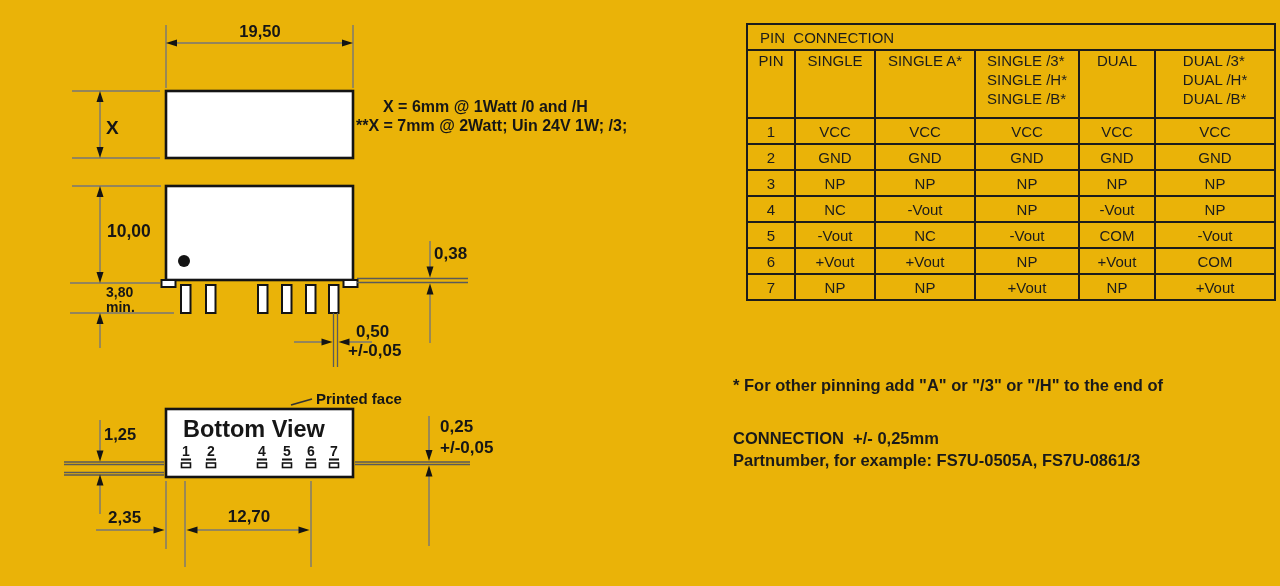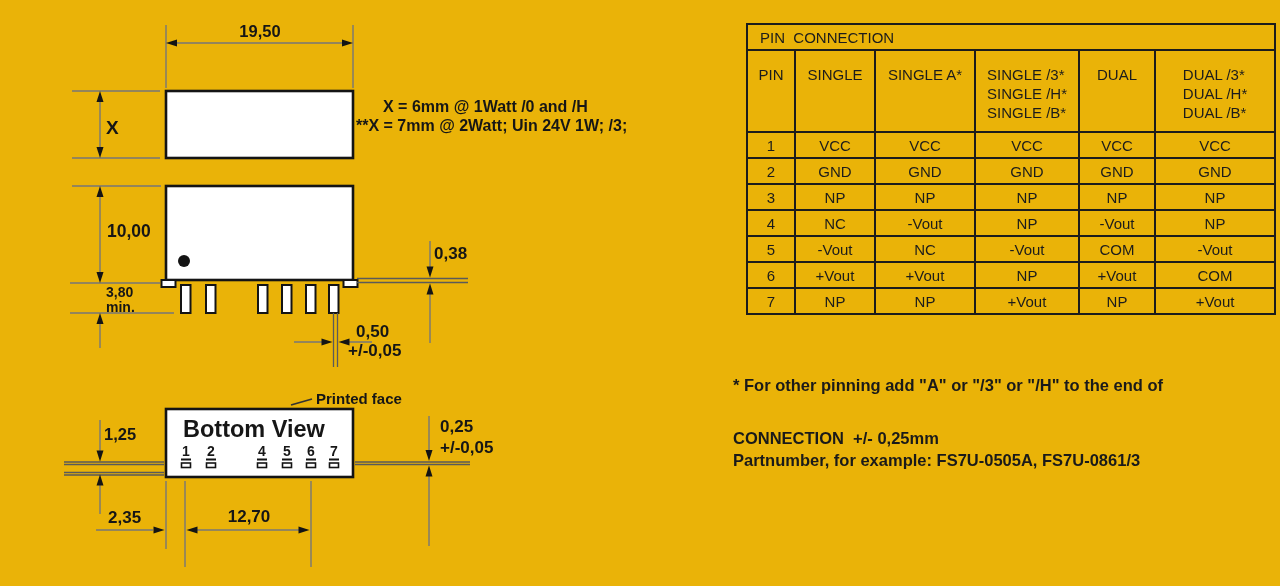--- a/index.html
+++ b/index.html
@@ -17,21 +17,21 @@
   .uline  { stroke:#141414; stroke-width:1.8; fill:none; }
   .ah     { fill:#141414; stroke:none; }
   .dtxt   { font-family:"Liberation Sans", sans-serif; font-weight:bold; fill:#161616; }
 
   
   .tablewrap { position:absolute; left:734px; top:23px;margin-left:12px; }
   table.pins { border-collapse:collapse; table-layout:fixed; width:528px; }
   table.pins td, table.pins th { border:2px solid #1c1c1c; font-size:15px; font-weight:400;
                                  text-align:center; padding:0; color:#1c1c1c; }
   tr.title-row td { text-align:left; padding:3px 0 3px 12px; white-space:pre; height:18px; }
-  tr.header-row th { vertical-align:top; padding-top:14px; height:66px; line-height:19px; }
+  tr.header-row th { vertical-align:top; padding-top:0; height:66px; line-height:19px; }
   tr.header-row .hlines { display:inline-block; text-align:left; }
   tr.header-row .hlines span { display:block; }
   tbody.rows td { height:24px; }
 
   
   .footnote { position:absolute; left:733px; top:303px; font-weight:bold; font-size:16.5px;
               line-height:25px; white-space:pre;margin-top:20px; }
   .dimnotes { position:absolute; left:733px; top:383px; font-weight:bold; font-size:16.5px;
               line-height:22px; white-space:pre; }
   .dimnotes div:nth-child(5) { padding-left:49px; }

